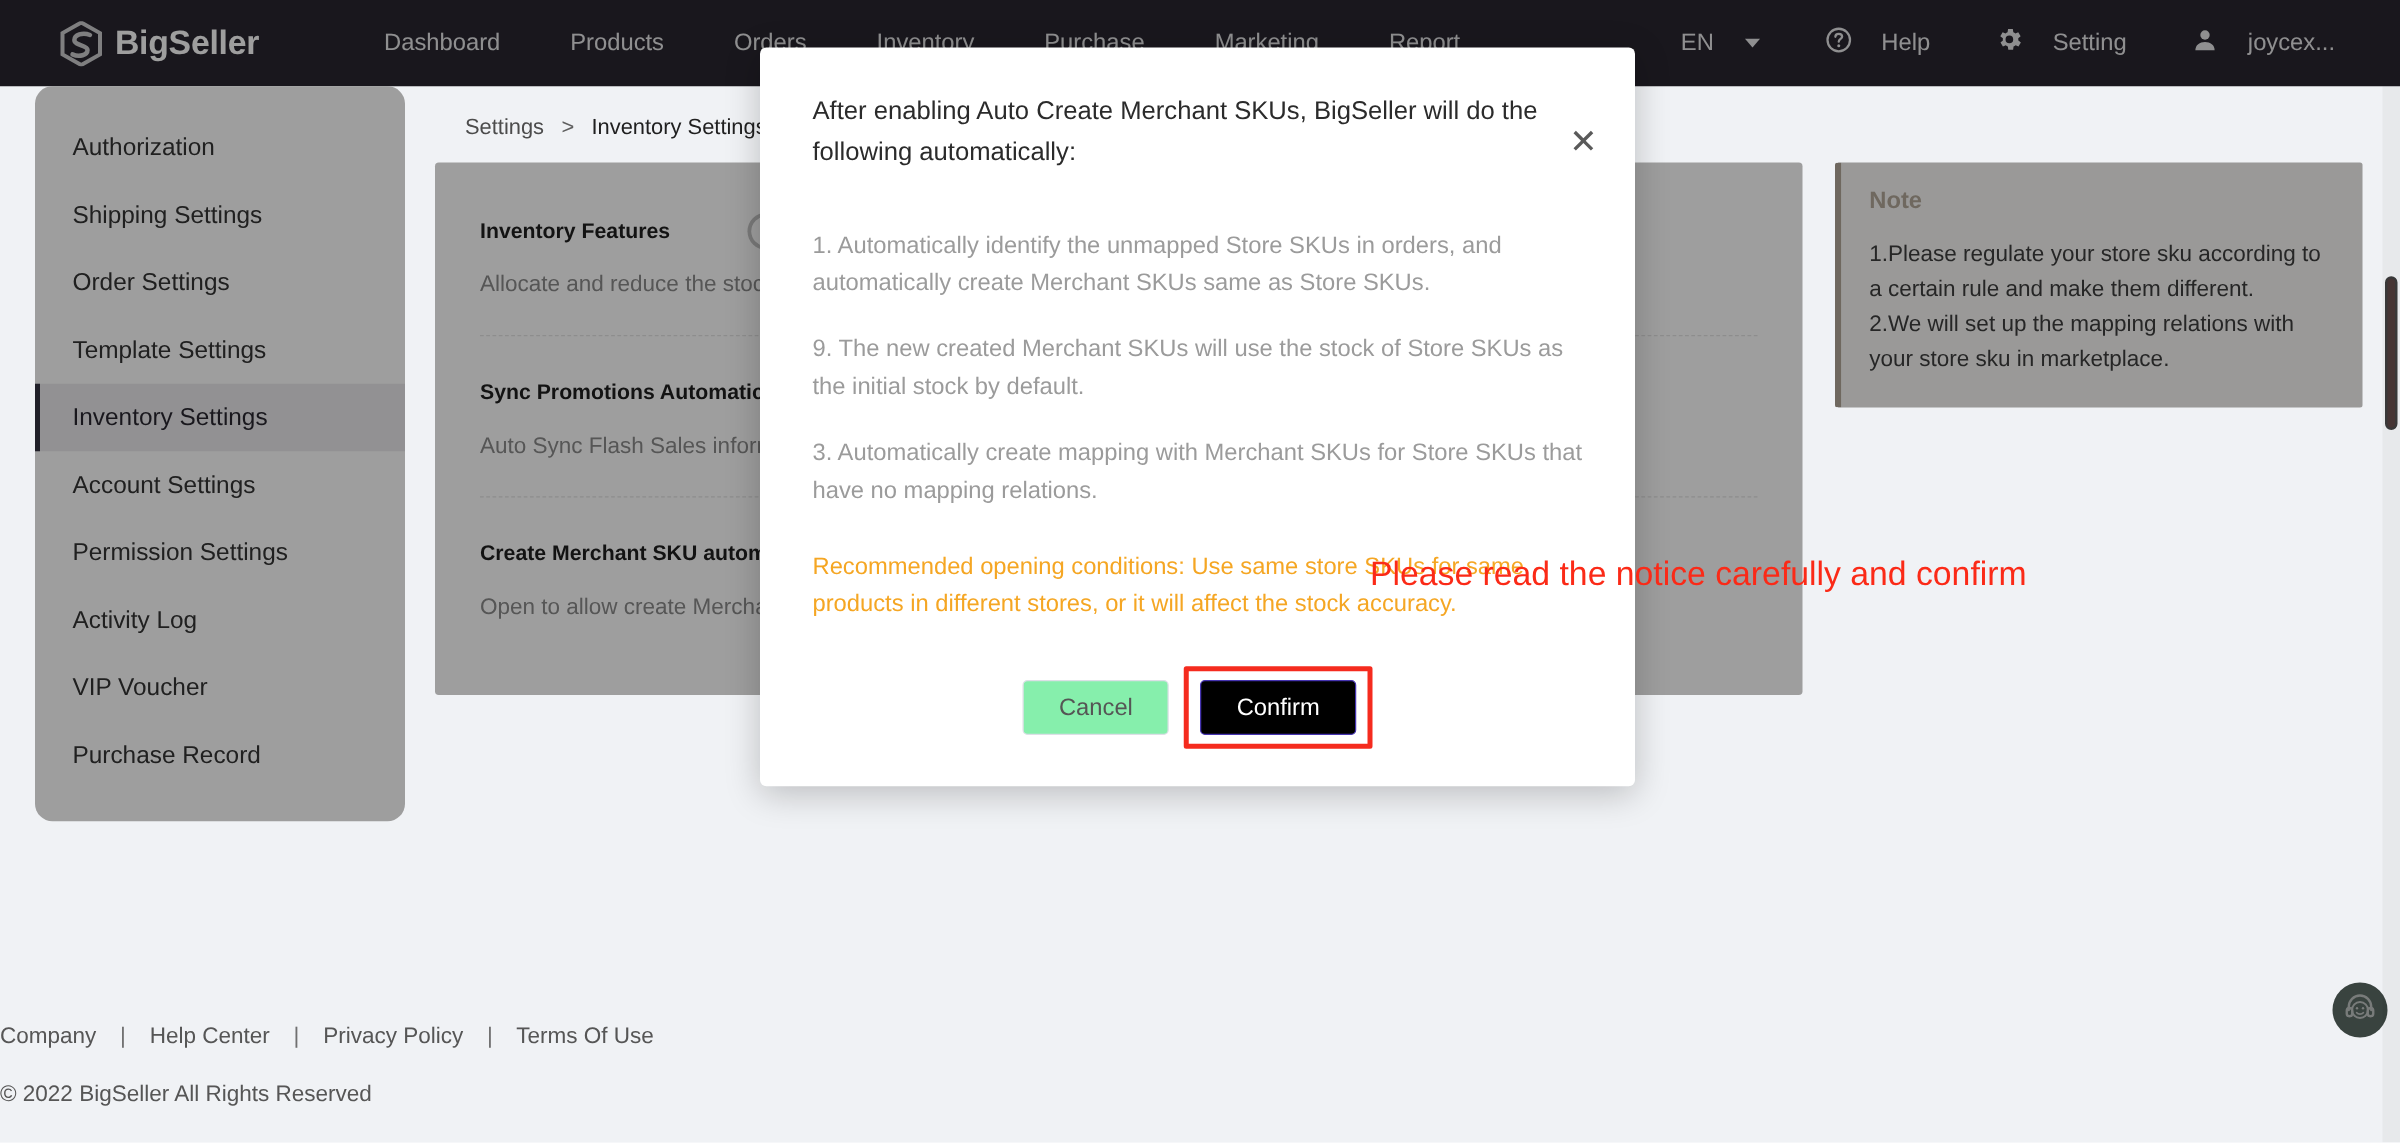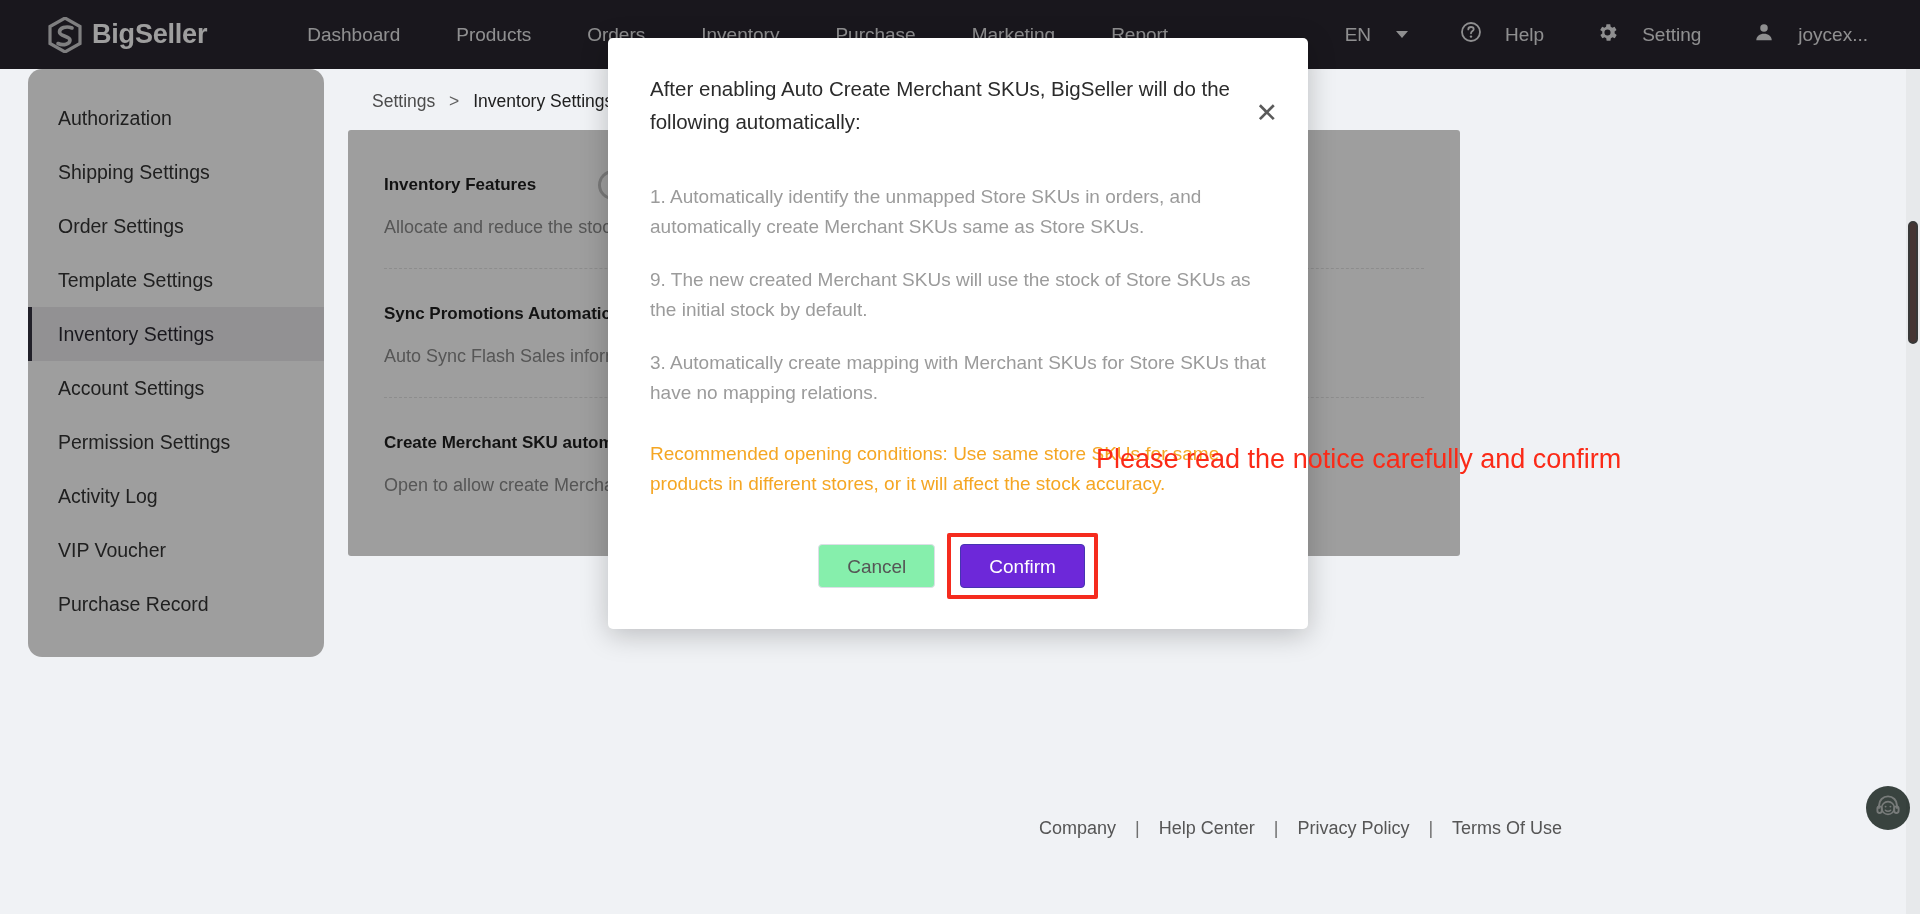--- a/index.html
+++ b/index.html
@@ -184,21 +184,21 @@
     color: #3d3d3d;
     line-height: 1.55;
   }
 
   
   .footer {
     position: absolute;
     top: 818px;
     left: 0;
     width: 1562px;
-    text-align: right;
+    text-align: left;
   }
   .footer-links {
     font-size: 18px;
     color: #8a8a8a;
   }
   .footer-links a { color: #8a8a8a; text-decoration: none; cursor: pointer; }
   .footer-sep { margin: 0 14px; color: #b5b5b5; }
   .footer-copy {
     margin-top: 26px;
     font-size: 18px;
@@ -303,21 +303,21 @@
     color: #555555;
   }
   .highlight-box {
     border: 4px solid #f52b1e;
     padding: 7px 9px;
     margin-left: 12px;
     border-radius: 2px;
     display: inline-block;
   }
   .btn-confirm {
-    background: #6d28d9;
+    background: #000000;
     border: 1px solid #4634b1;
     color: #ffffff;
     display: block;
   }
   .annotation {
     position: absolute;
     top: 444px;
     left: 1096px;
     font-size: 27px;
     color: #fb2a17;
@@ -459,34 +459,40 @@
               <div class="section-title">Create Merchant SKU automatically</div>
               <div class="toggle">
                 <div class="knob"></div>
               </div>
             </div>
             <div class="section-desc">Open to allow create Merchant SKU automatically according to the orders</div>
           </div>
 
         </div>
 
+        <div class="note">
+          <div class="note-title">Note</div>
+          <div class="note-line">1.Please regulate your store sku according to a certain rule and make them different.</div>
+          <div class="note-line">2.We will set up the mapping relations with your store sku in marketplace.</div>
+        </div>
 
       </div>
     </div>
 
     <div class="footer">
       <div class="footer-links">
         <a>Company</a>
         <span class="footer-sep">|</span>
         <a>Help Center</a>
         <span class="footer-sep">|</span>
         <a>Privacy Policy</a>
         <span class="footer-sep">|</span>
         <a>Terms Of Use</a>
       </div>
+      <div class="footer-copy">© 2022 BigSeller All Rights Reserved</div>
     </div>
 
     <div class="chat-fab">
       <span>
         <svg width="28" height="28" viewBox="0 0 28 28" aria-hidden="true">
           <path d="M5 16 v-2.6 a9 9 0 0 1 18 0 V16" fill="none" stroke="#a8cfbd" stroke-width="1.9" stroke-linecap="round"></path>
           <rect x="3.4" y="14.4" width="4.4" height="6.6" rx="2.2" fill="none" stroke="#a8cfbd" stroke-width="1.9"></rect>
           <rect x="20.2" y="14.4" width="4.4" height="6.6" rx="2.2" fill="none" stroke="#a8cfbd" stroke-width="1.9"></rect>
           <circle cx="14" cy="16" r="6.4" fill="none" stroke="#a8cfbd" stroke-width="1.6"></circle>
           <circle cx="11.6" cy="14.6" r="0.95" fill="#a8cfbd"></circle>

